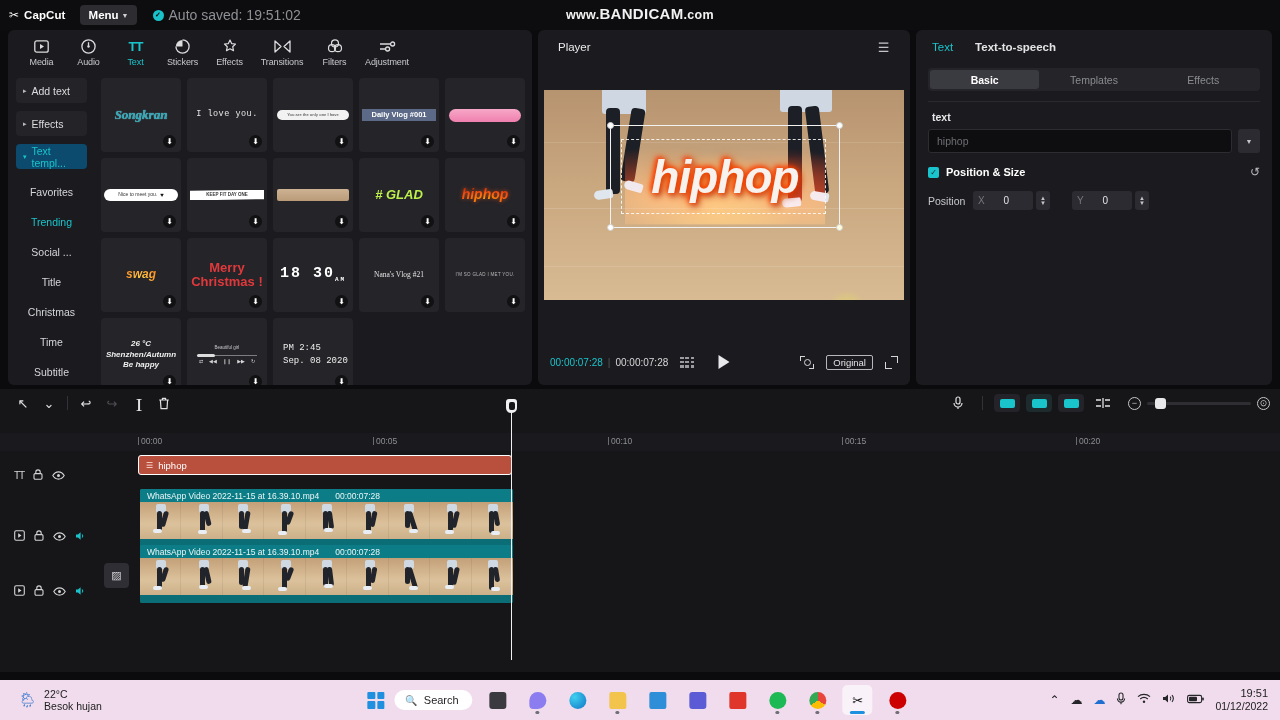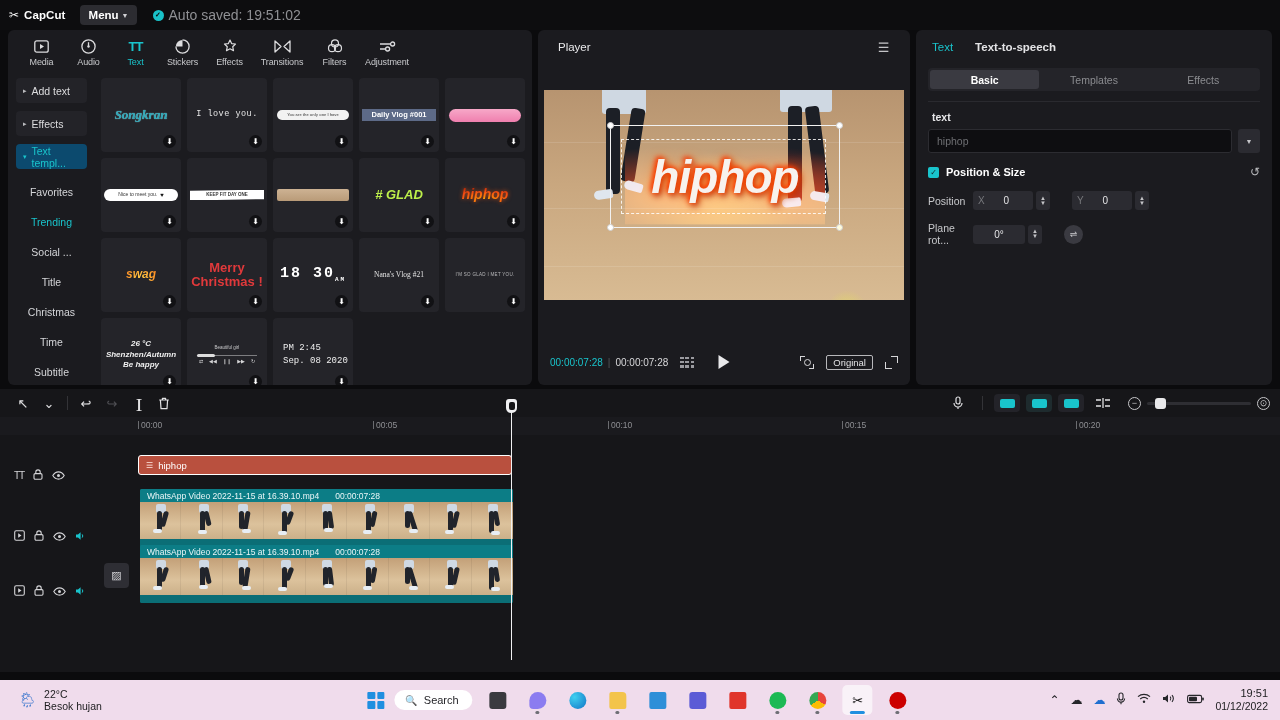--- a/index.html
+++ b/index.html
@@ -354,21 +354,21 @@
   .pill.glow { background: #1e2b2e; }
   .pill .mini { width: 15px; height: 9px; background: #19c4cc; border-radius: 2px; }
   .zoom-row { display: flex; align-items: center; gap: 6px; margin-left: 6px; }
   .zoom-track { width: 104px; height: 3px; background: #2e2e33; border-radius: 2px; position: relative; }
   .zoom-knob { position: absolute; left: 8px; top: -4px; width: 11px; height: 11px; background: #e9e9eb; border-radius: 3px; }
   .circ-ico {
     width: 13px; height: 13px; border: 1.3px solid #c6c6c9; border-radius: 50%;
     display: flex; align-items: center; justify-content: center; font-size: 9px;
     color: #c6c6c9; cursor: pointer;
   }
-  .ruler { position: absolute; left: 0; top: 28px; width: 1280px; height: 18px; background: #1a1a1e; }
+  .ruler { position: absolute; left: 0; top: 44px; width: 1280px; height: 18px; background: #1a1a1e; }
   .ruler .tick { position: absolute; top: 3px; font-size: 8.5px; color: #8e8f93; }
   .ruler .tickbar { position: absolute; top: 4px; width: 1px; height: 8px; background: #6b6c70; }
   .tl-body { position: absolute; left: 0; top: 46px; right: 0; bottom: 0; }
   .tl-headcol { position: absolute; left: 0; top: 0; width: 138px; bottom: 0; }
   .trk-ctl { position: absolute; display: flex; align-items: center; gap: 9px; left: 14px; }
   .trk-ctl .g { color: #d5d5d8; font-size: 11px; cursor: pointer; }
   .trk-ctl .g.mute { color: #19c4cc; font-size: 9px; }
   .tl-tracks { position: absolute; left: 138px; top: 0; right: 0; bottom: 0; }
 
   .clip-text {
@@ -472,20 +472,23 @@
     </div>
     <div class="tb-menu">
       <span>Menu</span>
       <span class="caret-dn">▼</span>
     </div>
     <div class="tb-autosave">
       <span class="tb-check">✓</span>
       <span class="tb-autosave-txt">Auto saved: 19:51:02</span>
     </div>
 
+    <div class="bandicam">
+      <span class="lc">www.</span><span>BANDICAM</span><span class="lc">.com</span>
+    </div>
 
   </div>
 
   <div class="tooltabs">
     <div class="tooltab">
       <span class="gly">
         <svg width="15" height="13" viewBox="0 0 15 13">
             <rect x="0.8" y="0.8" width="13.4" height="11.4" rx="2" fill="none" stroke="currentColor" stroke-width="1.3"></rect>
             <path d="M6 4l4 2.5L6 9z" fill="currentColor"></path>
           </svg>
@@ -800,31 +803,20 @@
       <span class="posfield" style="margin-left:22px">
         <span class="ax">Y</span>
         <span class="v">0</span>
       </span>
       <span class="spin">
         <span>▲</span>
         <span>▼</span>
       </span>
     </div>
 
-    <div class="rp-row">
-      <span class="rp-rowlbl">Plane rot...</span>
-      <span class="posfield" style="width:52px;justify-content:center">
-        <span class="v">0°</span>
-      </span>
-      <span class="spin">
-        <span>▲</span>
-        <span>▼</span>
-      </span>
-      <span class="rotbtn">⇌</span>
-    </div>
   </div>
 
   <div class="timeline">
     <div class="tl-toolbar">
       <div class="tlb-ico">↖</div>
       <div class="tlb-ico">⌄</div>
       <div class="tlb-divider"></div>
       <div class="tlb-ico">↩</div>
       <div class="tlb-ico dim">↪</div>
       <div class="tlb-ico" style="letter-spacing:-2px;">][</div>

